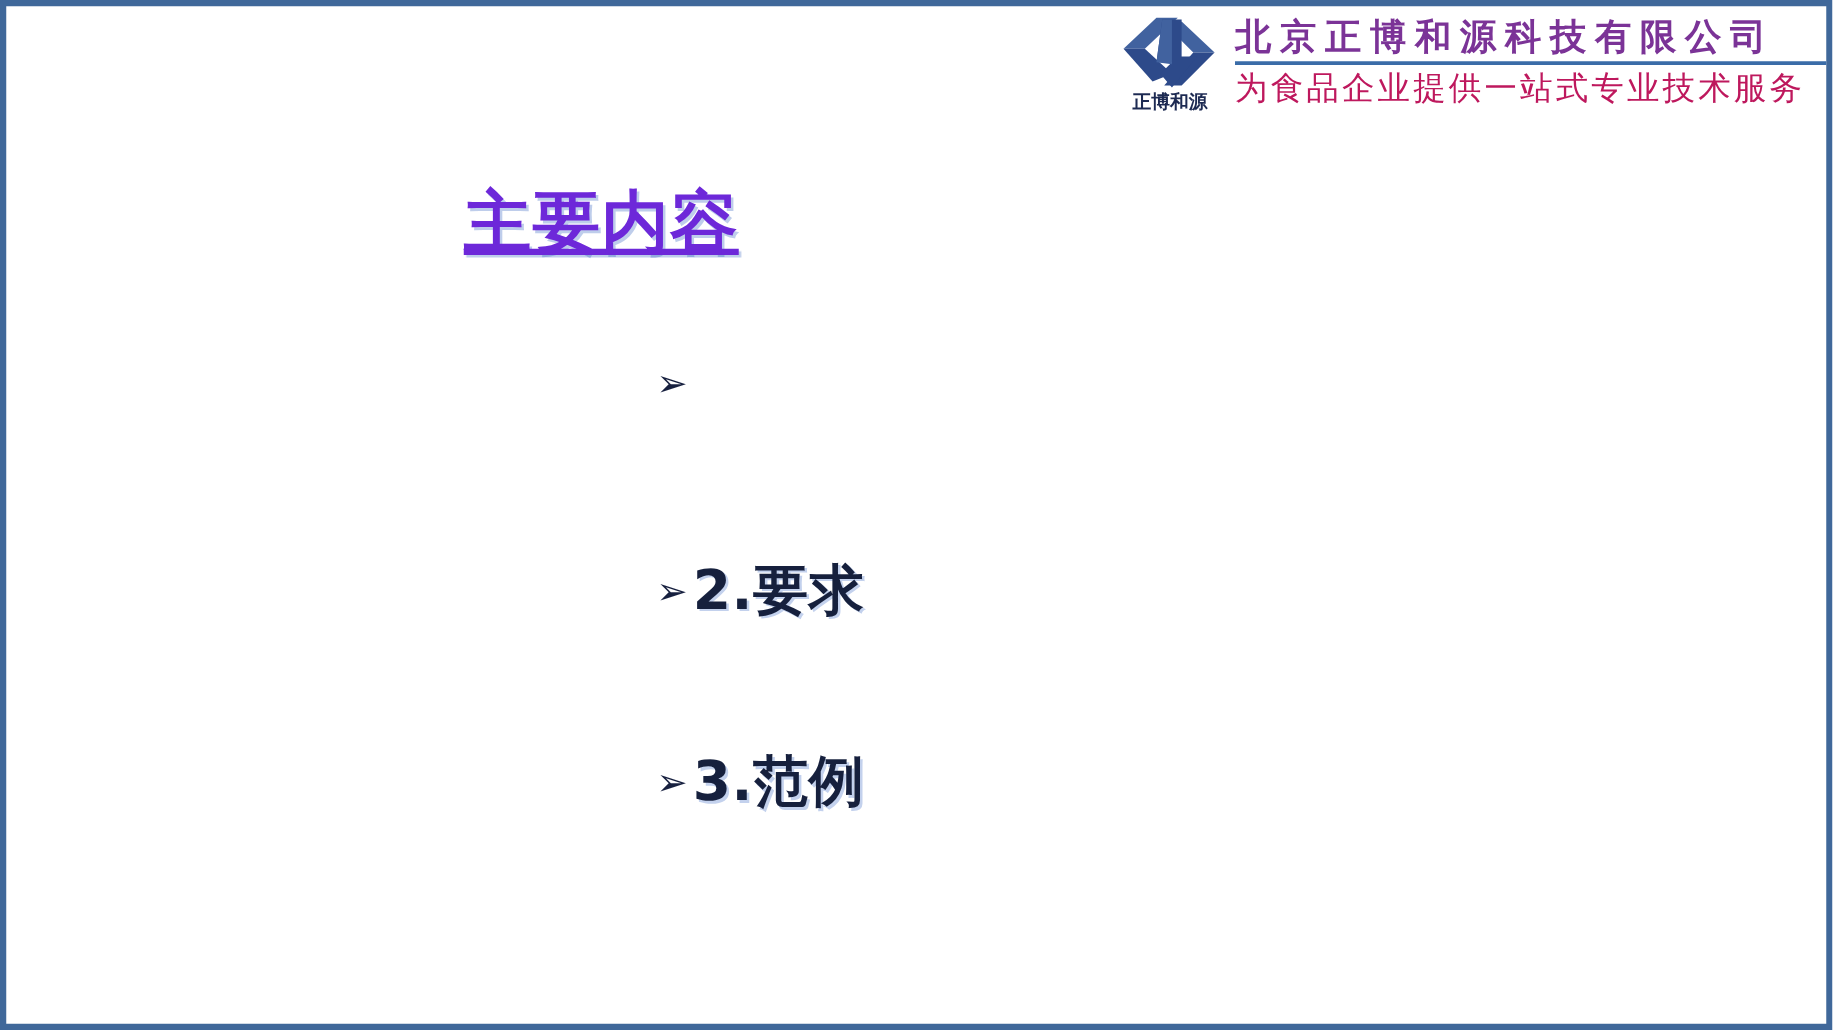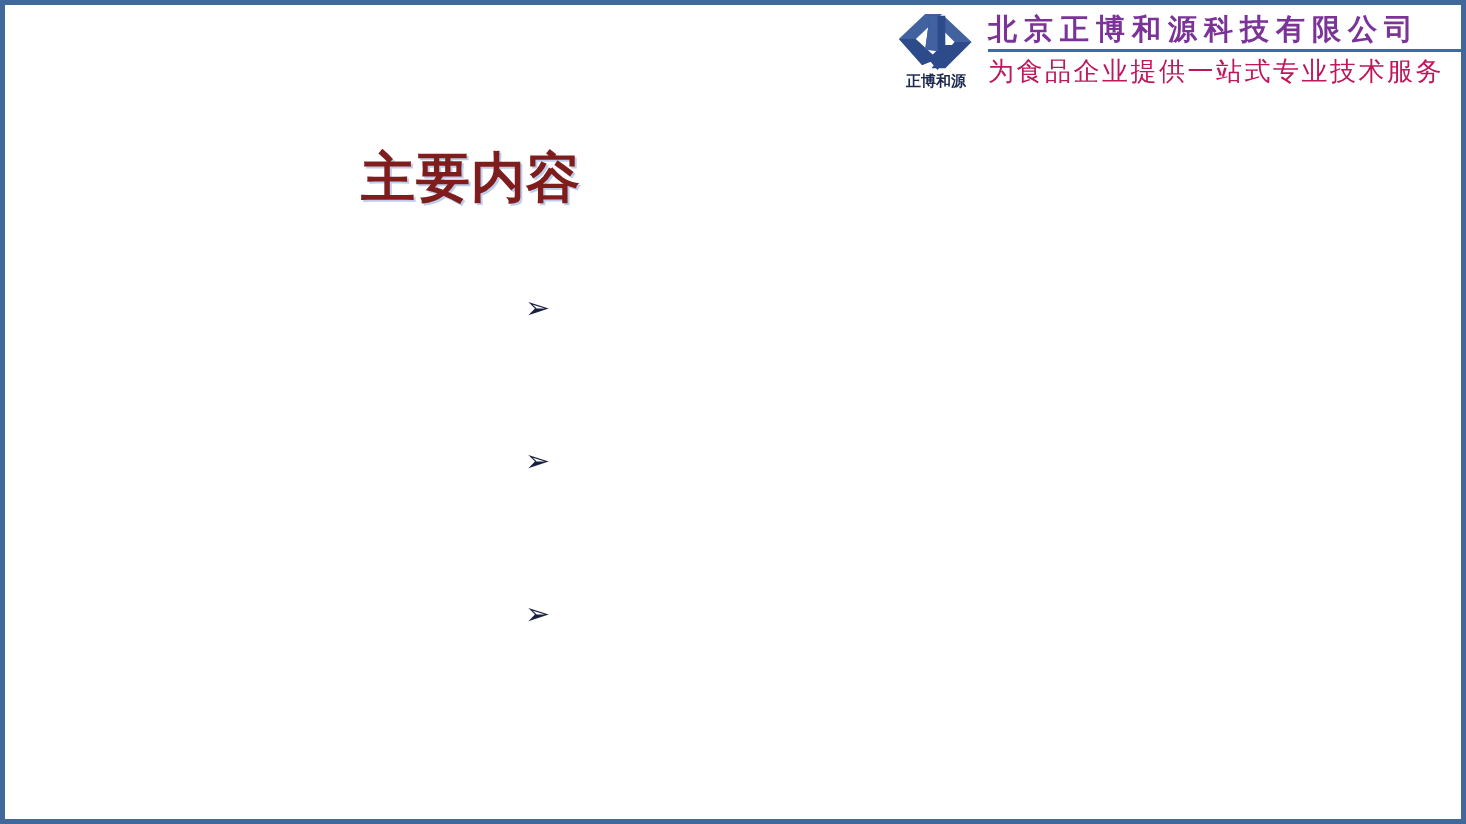--- a/index.html
+++ b/index.html
@@ -80,29 +80,30 @@
     font-weight: 500;
     color: #be185d;
     letter-spacing: 2.5px;
     white-space: nowrap;
     line-height: 1.18;
   }
 
   
   #slide-title {
     position: absolute;
-    left: 356px;
+    left: 366px;
     top: 143px;
     font-size: 54px;
     font-weight: 700;
-    color: #7f1d1d;
+    color: #6d28d9;
     letter-spacing: 1px;
     line-height: 1.1;
     white-space: nowrap;
     text-shadow: 2px 2px 0 rgba(40,90,190,0.30);
+    text-decoration: underline;
   }
 
   
   #bullet-list {
     position: absolute;
     left: 520px;
     top: 292px;
     width: 520px;
   }
   .bullet-row {
@@ -161,21 +162,23 @@
   <div id="slide-title">主要内容</div>
 
   <div id="bullet-list">
 
     <div class="bullet-row">
       <span class="bullet-marker">➢</span>
     </div>
 
     <div class="bullet-row">
       <span class="bullet-marker">➢</span>
+      <span class="bullet-label">2.要求</span>
     </div>
 
     <div class="bullet-row">
       <span class="bullet-marker">➢</span>
+      <span class="bullet-label">3.范例</span>
     </div>
 
   </div>
 
 </div>
 
 </body></html>

